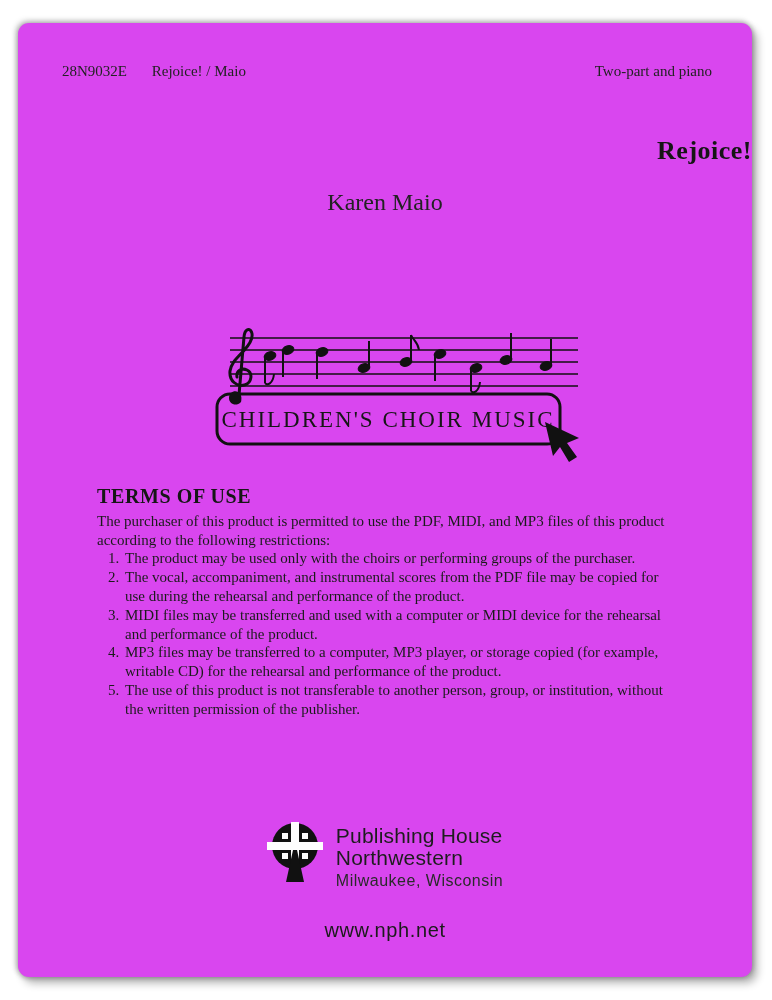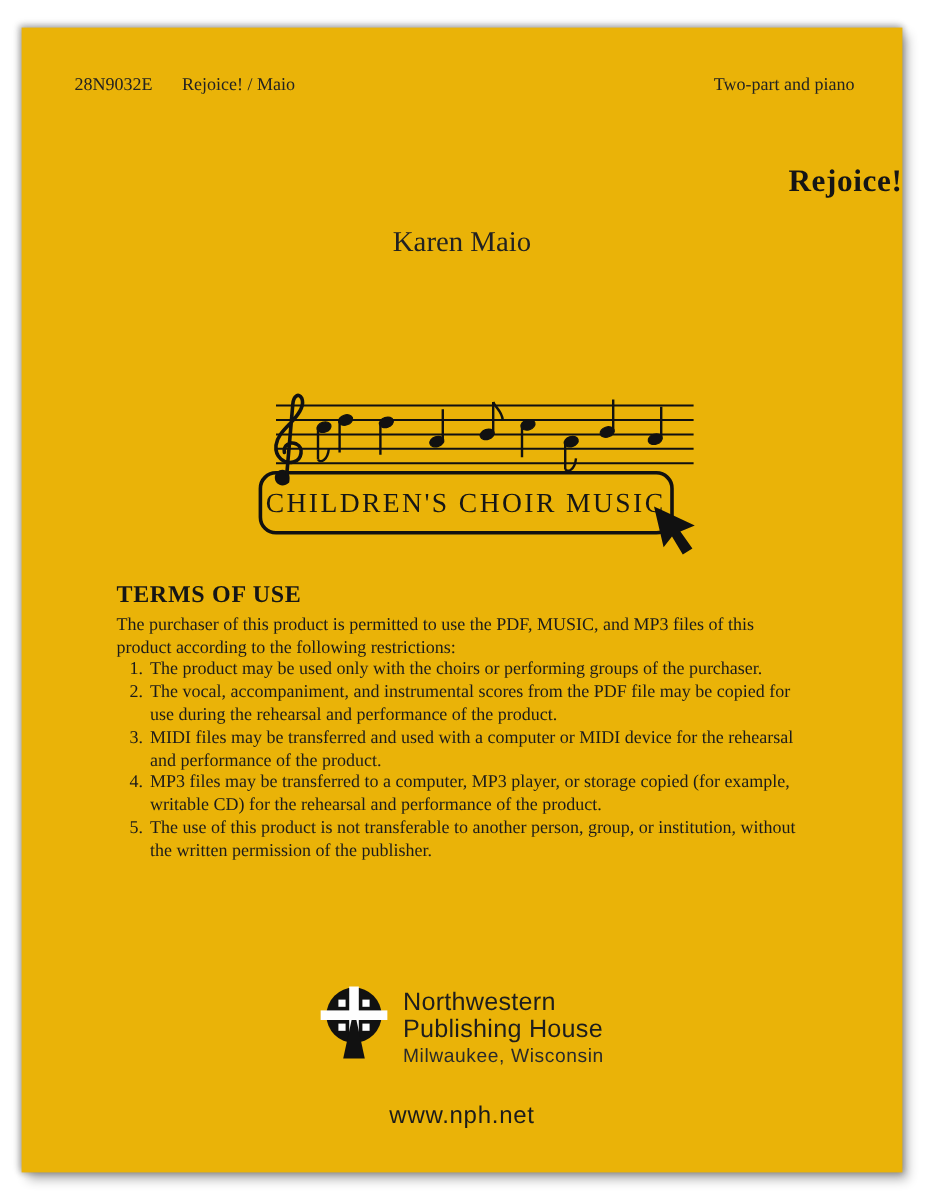--- a/index.html
+++ b/index.html
@@ -5,22 +5,23 @@
   html,body{margin:0;padding:0;}
   body{
     width:772px;height:1000px;position:relative;
     background:#ffffff;
     font-family:"Liberation Serif", serif;
     color:#1a1a1a;
     overflow:hidden;
   }
   .page{
     position:absolute;left:18px;top:23px;width:734px;height:954px;
-    background:#eab308;
+    background:#d946ef;
     box-shadow:0 0 5px 1px rgba(0,0,0,0.22), 5px 6px 9px rgba(0,0,0,0.30), -2px -2px 6px rgba(0,0,0,0.18);
+    border-radius:11px;
   }
   
   .hdr{position:absolute;top:40px;left:44px;right:40px;font-size:15px;color:#222;}
   .hdr .cat{display:inline-block;}
   .hdr .ref{display:inline-block;margin-left:21px;}
   .hdr .voicing{float:right;margin-left:40px;}
   
   .title{position:absolute;top:113px;width:100%;text-align:right;
          font-size:26px;font-weight:bold;letter-spacing:0.5px;color:#151515;}
   .byline{position:absolute;top:166px;width:100%;text-align:center;font-size:24px;color:#222;}
@@ -114,21 +115,21 @@
         </g>
     </g>
 
     <text x="174" y="104" text-anchor="middle" font-family="Liberation Serif, serif" font-size="23" letter-spacing="2" fill="#161616">CHILDREN'S CHOIR MUSIC</text>
 
     <polygon points="331,99 339,133 346,124 355,139 363,134 353,120 365,115" fill="#111"></polygon>
   </svg>
 
   <div class="terms">
     <h2>TERMS OF USE</h2>
-    <p>The purchaser of this product is permitted to use the PDF, MUSIC, and MP3 files of this product according to the following restrictions:</p>
+    <p>The purchaser of this product is permitted to use the PDF, MIDI, and MP3 files of this product according to the following restrictions:</p>
     <ol>
       <li><span>The product may be used only with the choirs or performing groups of the purchaser.</span></li>
       <li><span>The vocal, accompaniment, and instrumental scores from the PDF file may be copied for use during the rehearsal and performance of the product.</span></li>
       <li><span>MIDI files may be transferred and used with a computer or MIDI device for the rehearsal and performance of the product.</span></li>
       <li><span>MP3 files may be transferred to a computer, MP3 player, or storage copied (for example, writable CD) for the rehearsal and performance of the product.</span></li>
       <li><span>The use of this product is not transferable to another person, group, or institution, without the written permission of the publisher.</span></li>
     </ol>
   </div>
 
   <div class="publisher">
@@ -136,21 +137,21 @@
       <circle cx="28" cy="24" r="23" fill="#111"></circle>
       <rect x="24" y="-1" width="8" height="49" fill="#fefefe"></rect>
       <rect x="0" y="20" width="56" height="8" fill="#fefefe"></rect>
       <rect x="15" y="11" width="6" height="6" fill="#fefefe"></rect>
       <rect x="35" y="11" width="6" height="6" fill="#fefefe"></rect>
       <rect x="15" y="31" width="6" height="6" fill="#fefefe"></rect>
       <rect x="35" y="31" width="6" height="6" fill="#fefefe"></rect>
       <polygon points="26,28 30,28 37,60 19,60" fill="#111"></polygon>
     </svg>
     <div class="pubtext">
+      <div class="pubname">Publishing House</div>
       <div class="pubname">Northwestern</div>
-      <div class="pubname">Publishing House</div>
       <div class="publoc">Milwaukee, Wisconsin</div>
     </div>
   </div>
 
   <div class="website">www.nph.net</div>
 
 </div>
 
 </body></html>

